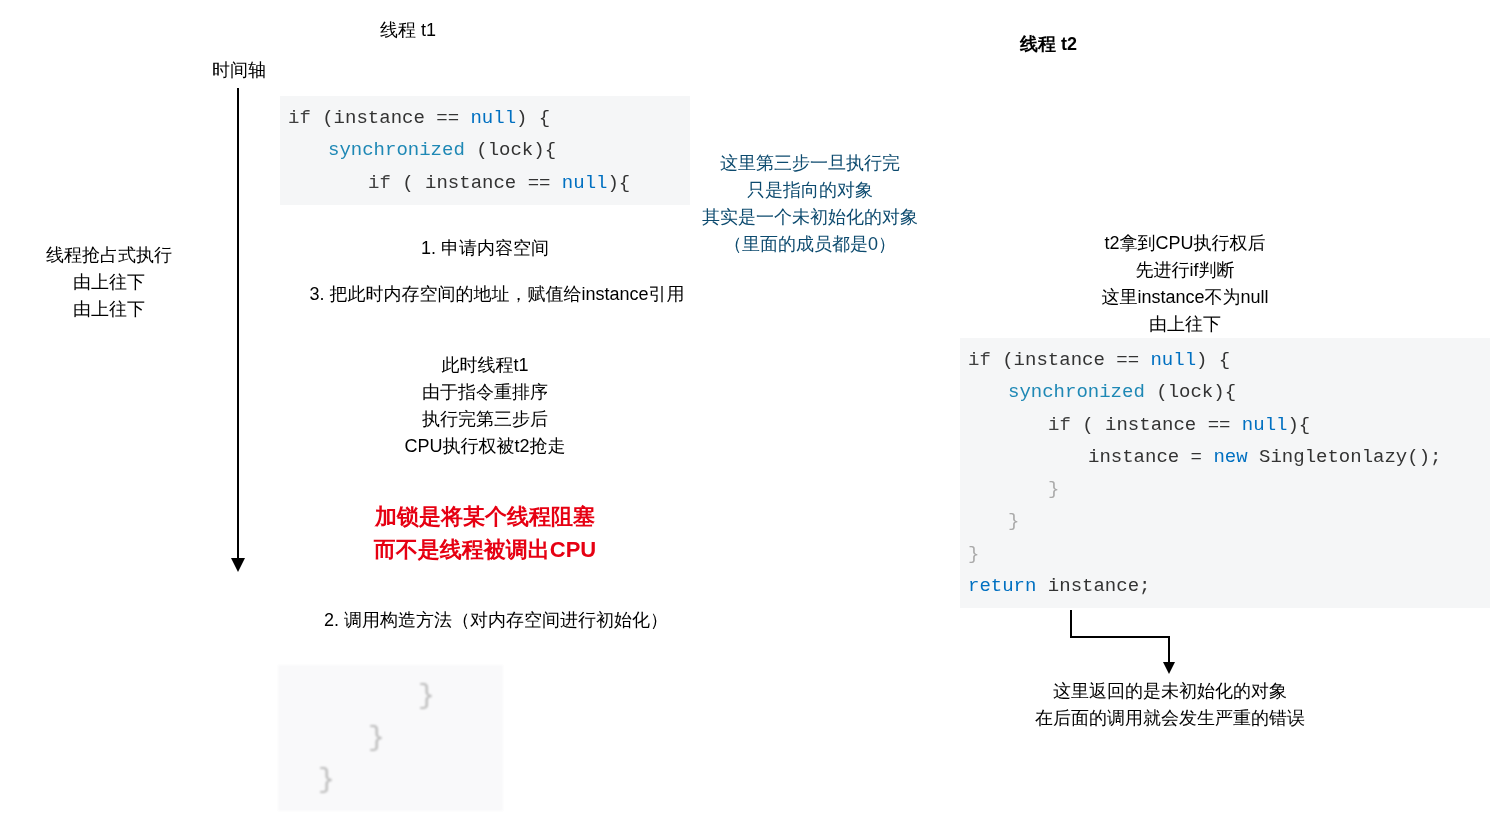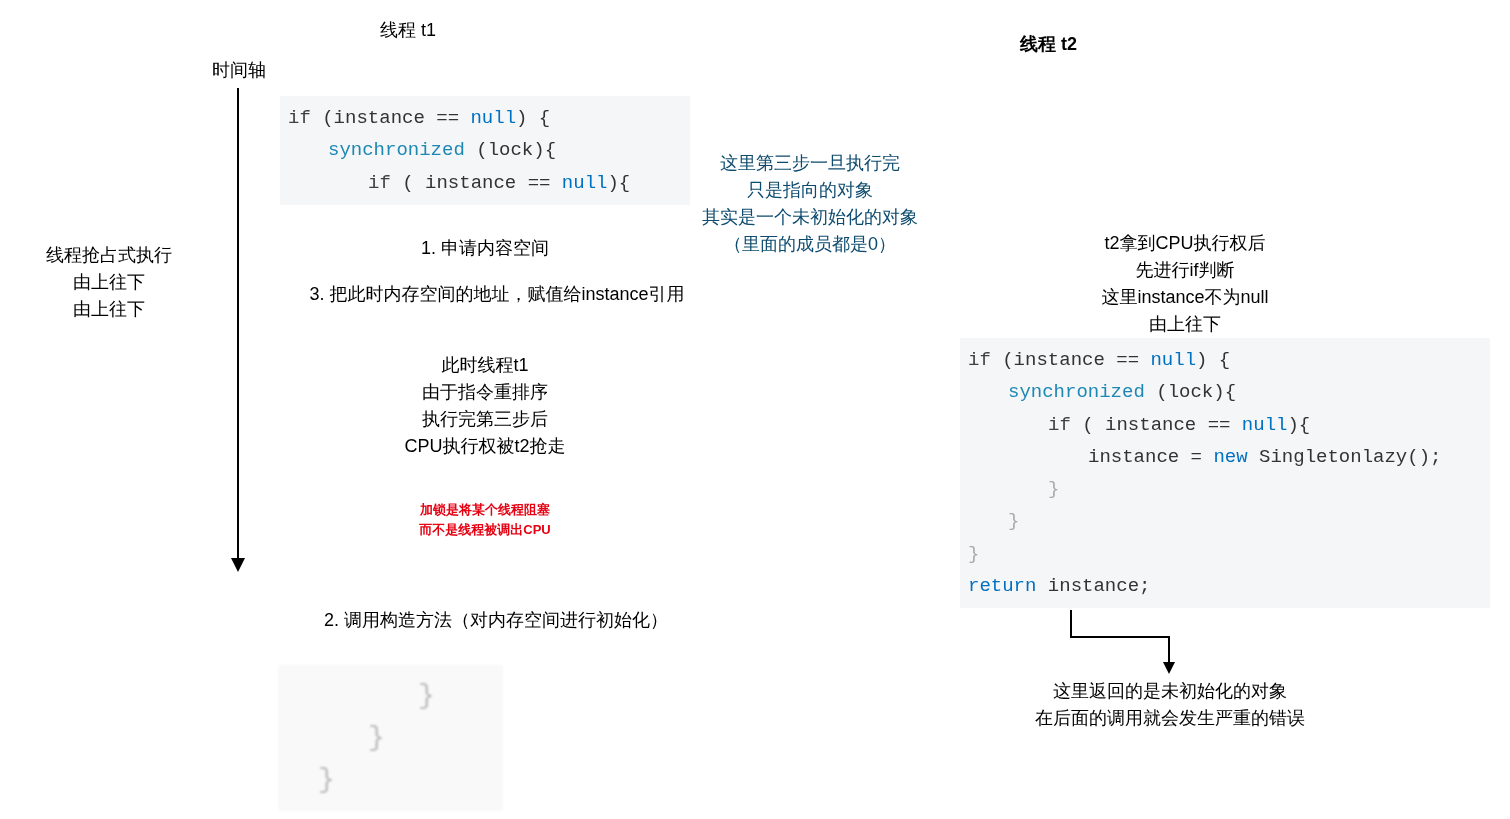--- a/index.html
+++ b/index.html
@@ -85,21 +85,21 @@
 <div class="abs center-text" style="left:280px; top:236px; width:410px;">1. 申请内容空间</div>
 <div class="abs center-text" style="left:272px; top:282px; width:450px;">3. 把此时内存空间的地址，赋值给instance引用</div>
 
 <div class="abs center-text" style="left:310px; top:352px; width:350px; line-height:1.5;">
   <div>此时线程t1</div>
   <div>由于指令重排序</div>
   <div>执行完第三步后</div>
   <div>CPU执行权被t2抢走</div>
 </div>
 
-<div class="abs center-text bold-red" style="left:310px; top:500px; width:350px; line-height:1.5; font-size:13px;">
+<div class="abs center-text bold-red" style="left:310px; top:500px; width:350px; line-height:1.5; font-size:22px;">
   <div>加锁是将某个线程阻塞</div>
   <div>而不是线程被调出CPU</div>
 </div>
 
 <div class="abs center-text" style="left:271px; top:608px; width:450px;">2. 调用构造方法（对内存空间进行初始化）</div>
 
 <div class="abs closing-braces" style="left:278px; top:665px; width:225px;">
   <div style="padding-left:120px;">}</div>
   <div style="padding-left:70px;">}</div>
   <div style="padding-left:20px;">}</div>

